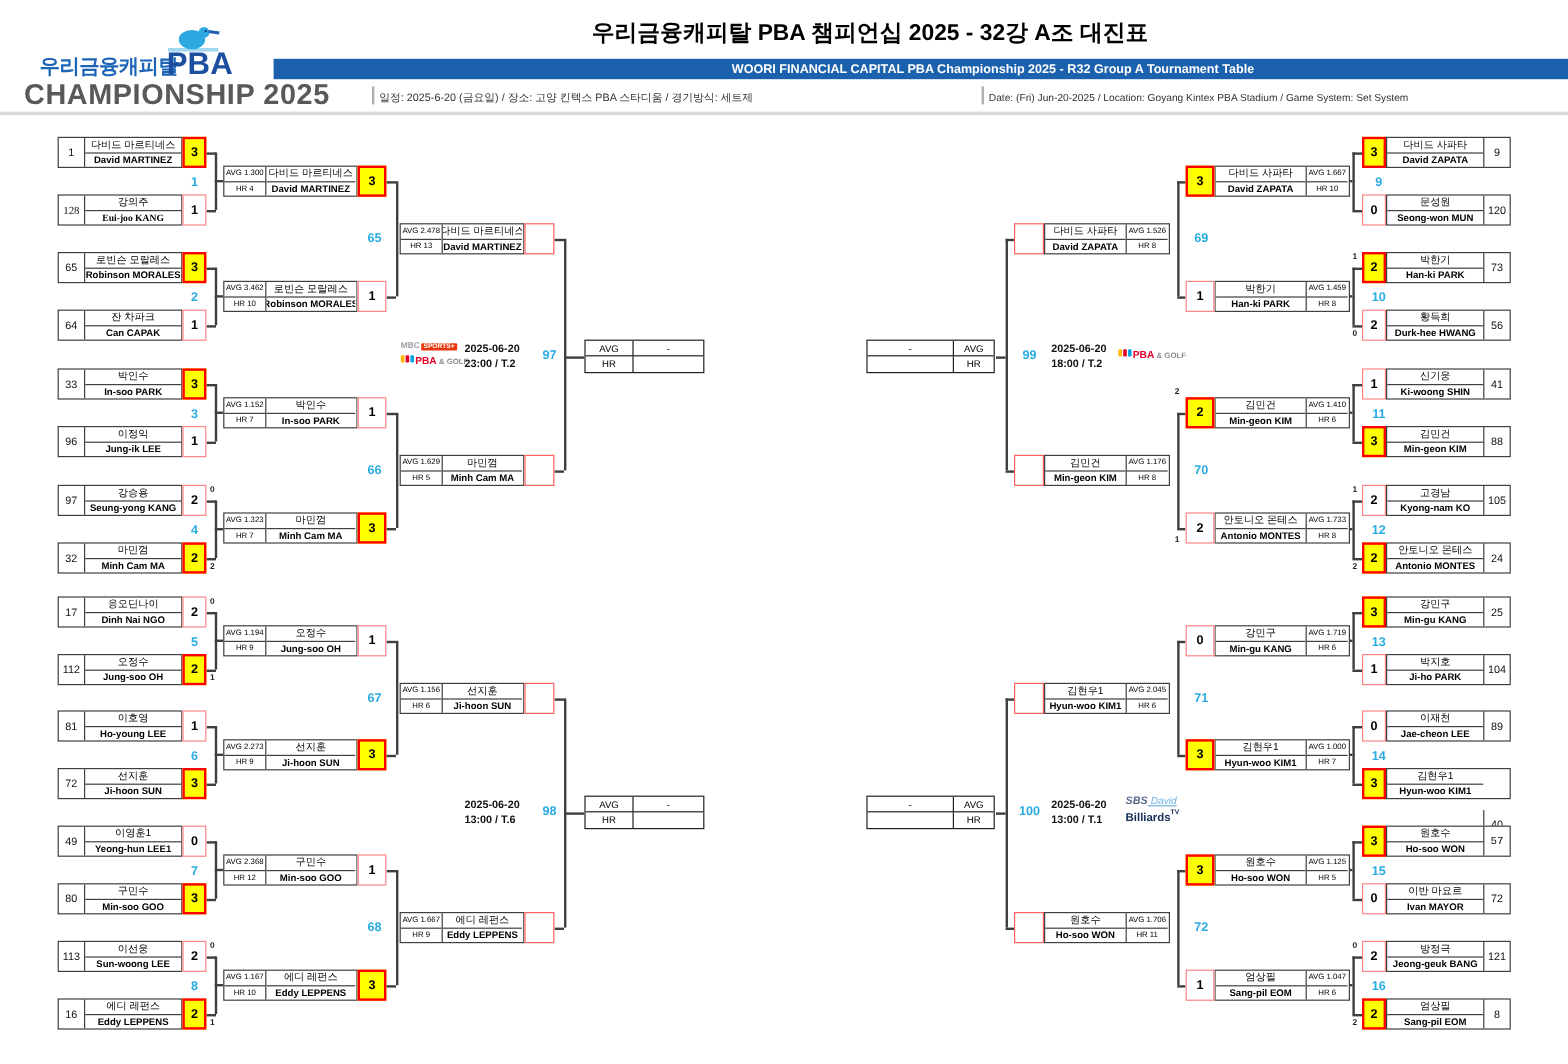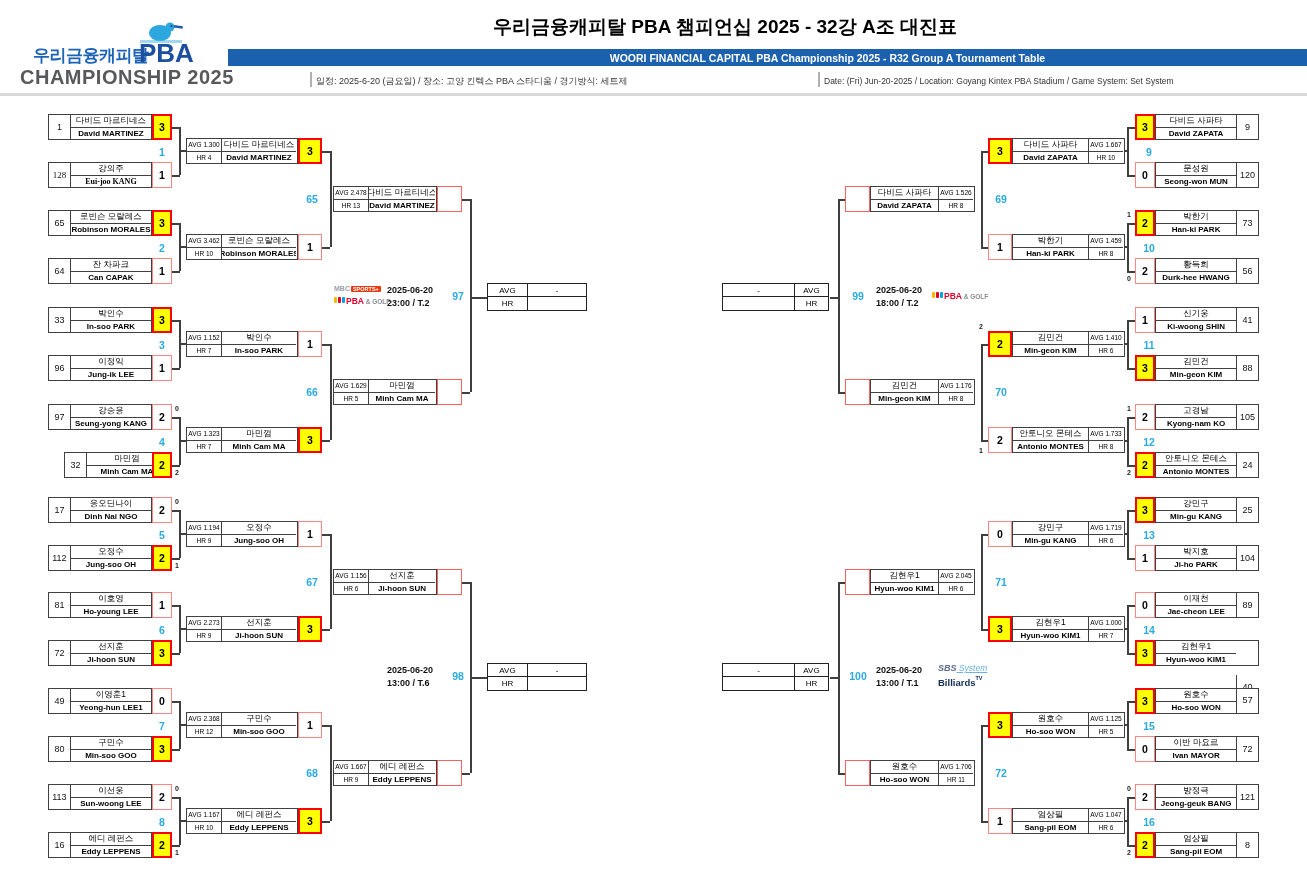--- a/index.html
+++ b/index.html
@@ -1,21 +1,21 @@
 <!DOCTYPE html>
 <html><head>
 <meta charset="utf-8">
 <style>
   html,body{margin:0;padding:0;background:#fff;font-family:"Liberation Sans",sans-serif;}
   #stage{position:relative;width:1307px;height:887px;background:#fff;overflow:hidden;}
   .abs{position:absolute;}
   
   .brand-kr{position:absolute;left:33px;top:44px;font-size:17px;font-weight:bold;color:#1c64b8;letter-spacing:-0.5px;}
   .brand-pba{position:absolute;left:139px;top:38px;font-size:26px;font-weight:900;color:#1d4fa1;letter-spacing:0px;}
-  .brand-champ{position:absolute;left:20px;top:66px;font-size:20px;font-weight:bold;color:#58595b;letter-spacing:0.5px;}
+  .brand-champ{position:absolute;left:20px;top:66px;font-size:24px;font-weight:bold;color:#58595b;letter-spacing:0.5px;}
   .title{position:absolute;left:380px;top:14px;width:690px;text-align:center;font-size:19px;font-weight:bold;color:#000;white-space:nowrap;}
   .bluebar{position:absolute;left:228px;top:49px;width:1079px;height:17px;background:#1b61ad;}
   .subtitle{position:absolute;left:120px;right:0;top:0;bottom:0;display:flex;align-items:center;justify-content:center;color:#fff;font-size:10.5px;font-weight:bold;white-space:nowrap;}
   .vbar{position:absolute;width:2px;height:15px;background:#b0b0b0;}
   .sched{position:absolute;font-size:9px;color:#333;white-space:nowrap;}
   .hrule{position:absolute;left:0;top:93px;width:1307px;height:3px;background:#d9d9d9;}
   
   .pbox{position:absolute;display:flex;background:#fff;border:1.5px solid #404040;box-sizing:border-box;height:26px;z-index:2;}
   .cell{box-sizing:border-box;height:100%;}
   .seed{display:flex;align-items:center;justify-content:center;font-size:9px;color:#111;}
@@ -131,21 +131,21 @@
       <div class="sc lose" style="left: 152px; top: 355px; width: 20px;">1</div>
       <div class="pbox" style="left: 48px; top: 404px; width: 104px;">
         <div class="cell seed l" style="width: 22px;">97</div>
         <div class="cell name" style="width: 80.5px;">
           <div class="nkr">강승용</div>
           <div class="nen">Seung-yong KANG</div>
         </div>
       </div>
       <div class="sc lose" style="left: 152px; top: 404px; width: 20px;">2</div>
       <div class="tb" style="left: 175px; top: 405px;">0</div>
-      <div class="pbox" style="left: 48px; top: 452px; width: 104px; margin-left: 16px;">
+      <div class="pbox" style="left: 48px; top: 452px; width: 104px;">
         <div class="cell seed l" style="width: 22px;">32</div>
         <div class="cell name" style="width: 80.5px;">
           <div class="nkr">마민껌</div>
           <div class="nen">Minh Cam MA</div>
         </div>
       </div>
       <div class="sc win" style="left: 152px; top: 452px; width: 20px;">2</div>
       <div class="tb" style="left: 175px; top: 469px;">2</div>
       <div class="pbox" style="left: 48px; top: 497px; width: 104px;">
         <div class="cell seed l" style="width: 22px;">17</div>
@@ -788,17 +788,17 @@
         <div class="rc" style="border-bottom: 1px solid rgb(34, 34, 34);">AVG</div>
         <div class="rc" style="border-right: 1px solid rgb(34, 34, 34);"></div>
         <div class="rc">HR</div>
       </div>
       <div class="mno" style="left: 845px; top: 670px; width: 26px;">100</div>
       <div class="info-date" style="left: 876px; top: 664px;">
         <div>2025-06-20</div>
         <div>13:00 / T.1</div>
       </div>
       <div class="logo" style="left: 938px; top: 661px;">
-        <div><span class="sbs-a">SBS</span><span class="sbs-b"> System</span></div>
+        <div><span class="sbs-a">SBS</span><span class="sbs-b"> David</span></div>
         <div><span class="sbs-c">Billiards</span><span class="sbs-d">TV</span></div>
       </div>
     </div>
 </div>
 
 </body></html>

